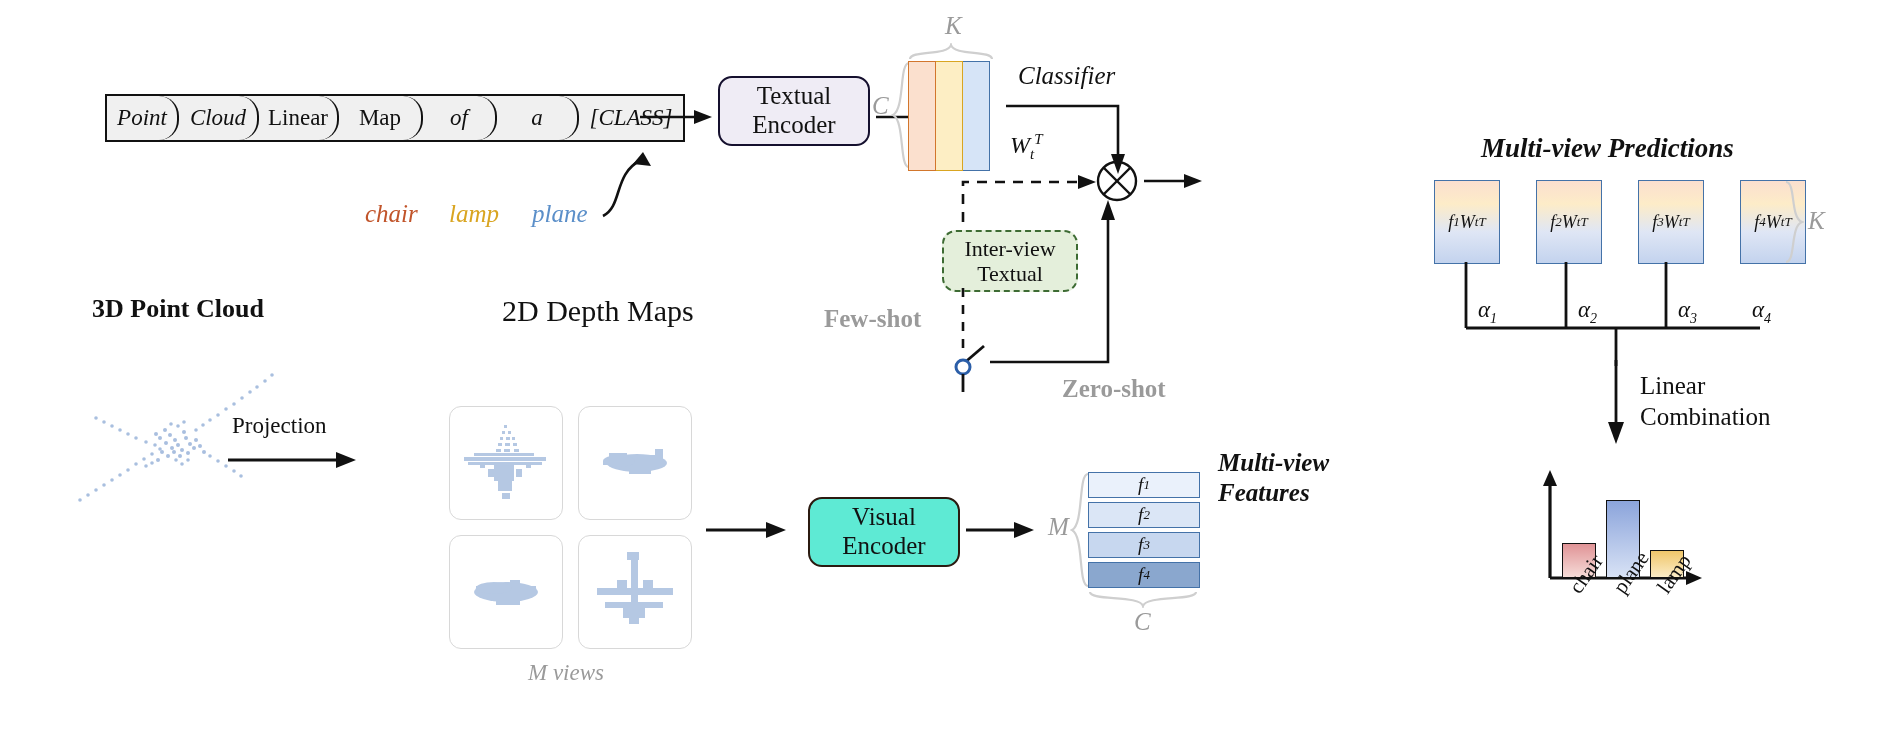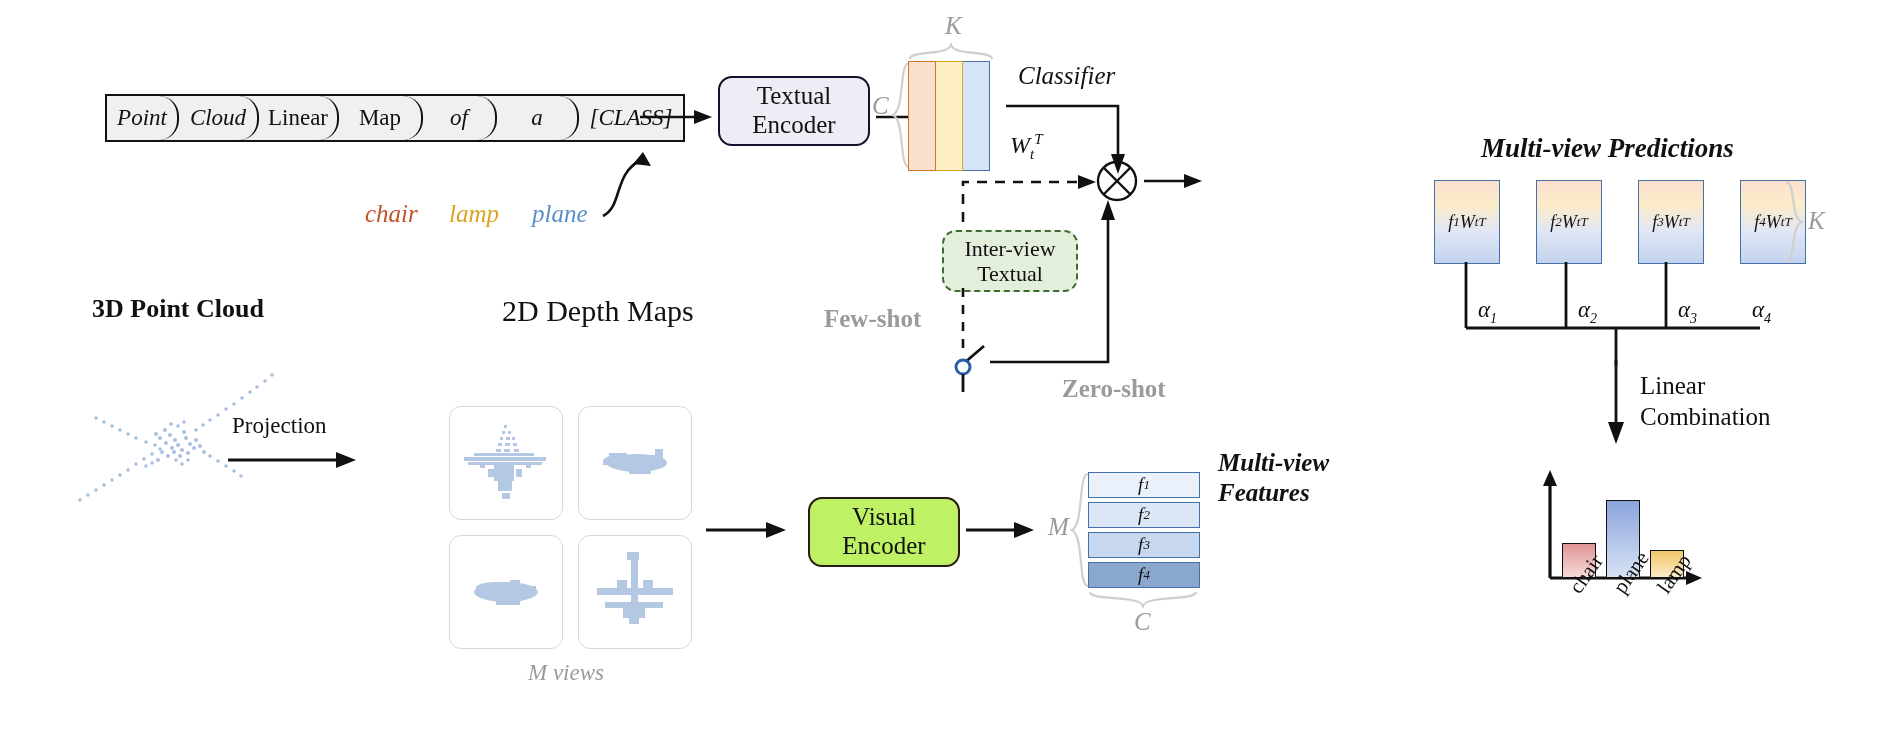--- a/index.html
+++ b/index.html
@@ -296,21 +296,21 @@
   </svg>
 </div>
 
 <div class="abs gray-lbl it" style="left:528px;top:660px;font-size:23px;">M views</div>
 
 <svg class="abs" style="left:706px;top:518px;" width="84" height="24">
   <line x1="0" y1="12" x2="64" y2="12" stroke="#111" stroke-width="2.8"></line>
   <polygon points="80,12 60,4 60,20" fill="#111"></polygon>
 </svg>
 
-<div class="abs encoder" id="visual-encoder" style="left:808px;top:497px;width:148px;height:66px;background:#bef264;border:2.6px solid #2b1a10;">
+<div class="abs encoder" id="visual-encoder" style="left:808px;top:497px;width:148px;height:66px;background:#5eead4;border:2.6px solid #2b1a10;">
   <span>Visual</span>
   <span>Encoder</span>
 </div>
 
 <svg class="abs" style="left:966px;top:518px;" width="72" height="24">
   <line x1="0" y1="12" x2="52" y2="12" stroke="#111" stroke-width="2.8"></line>
   <polygon points="68,12 48,4 48,20" fill="#111"></polygon>
 </svg>
 
 <div class="abs gray-lbl it" style="left:1048px;top:513px;font-size:25px;">M</div>

